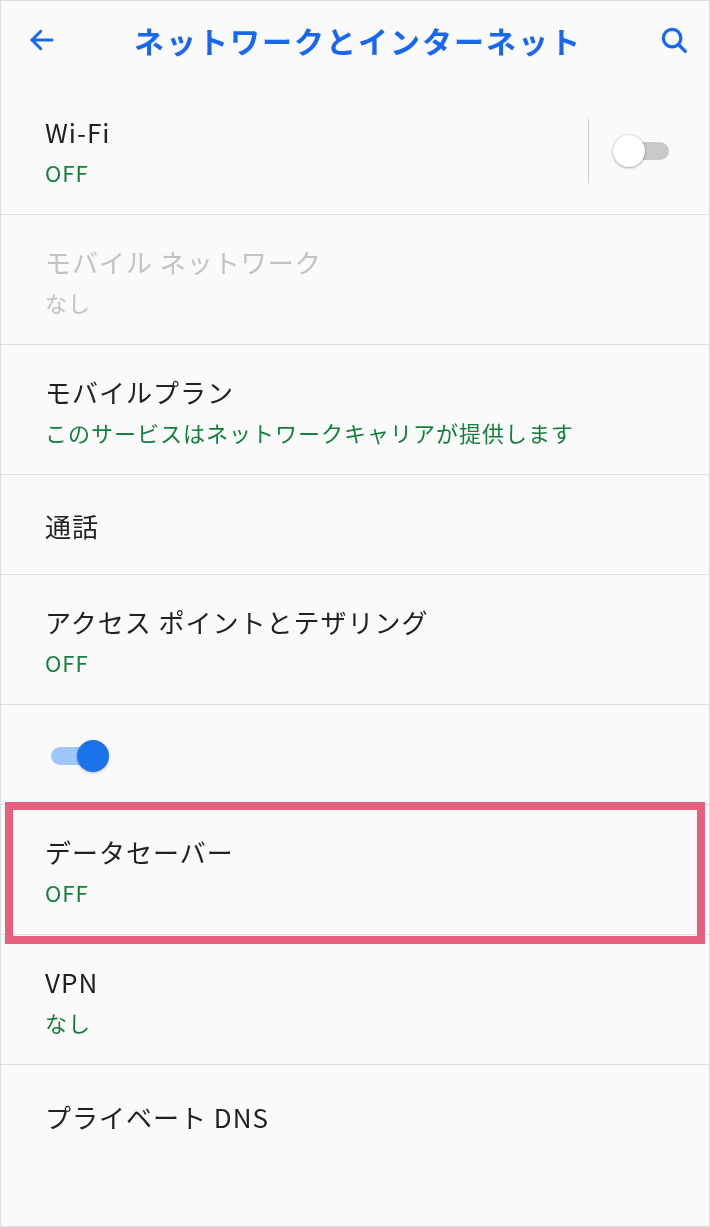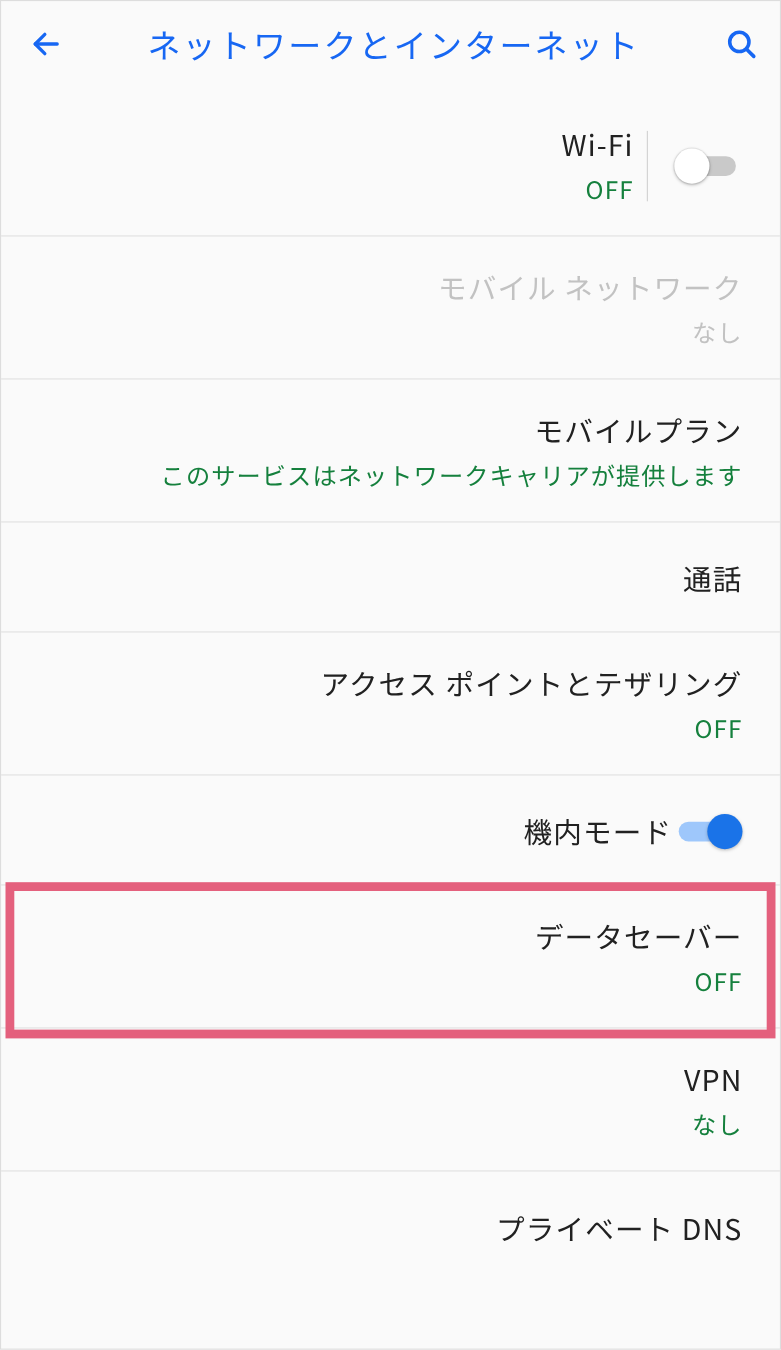--- a/index.html
+++ b/index.html
@@ -26,41 +26,40 @@
     display: flex; align-items: center; justify-content: flex-start;
     color: #1767f3;
     cursor: pointer;
   }
   .appbar .title {
     flex: 1 1 auto;
     text-align: center;
     font-size: 30px;
     letter-spacing: 2px;
     color: #1767f3;
-    font-weight: 400;
+    font-weight: 700;
   }
   .appbar .search {
     flex: 0 0 auto;
     width: 40px; height: 40px;
     display: flex; align-items: center; justify-content: flex-end;
     color: #1767f3;
     cursor: pointer;
   }
 
   .list { }
 
   .row {
     position: relative;
     padding: 28px 34px 26px 44px;
     border-bottom: 1px solid #e0e0e0;
     display: flex;
     align-items: center;
     min-height: 100px;
     cursor: pointer;
-    text-align: right;
   }
   .row:first-child { margin-top: 6px; }
   .row .texts { flex: 1 1 auto; }
   .row .primary {
     font-size: 26px;
     color: #212121;
     letter-spacing: 1px;
   }
   .row .secondary {
     margin-top: 6px;
@@ -173,23 +172,20 @@
   </div>
 
   <div class="row">
     <div class="texts">
       <div class="primary">アクセス ポイントとテザリング</div>
       <div class="secondary">OFF</div>
     </div>
   </div>
 
   <div class="row">
-    <div class="texts">
-      <div class="primary">機内モード</div>
-    </div>
     <div class="switch on">
       <div class="track"></div>
       <div class="thumb"></div>
     </div>
   </div>
 
   <div class="row">
     <div class="texts">
       <div class="primary">データセーバー</div>
       <div class="secondary">OFF</div>

